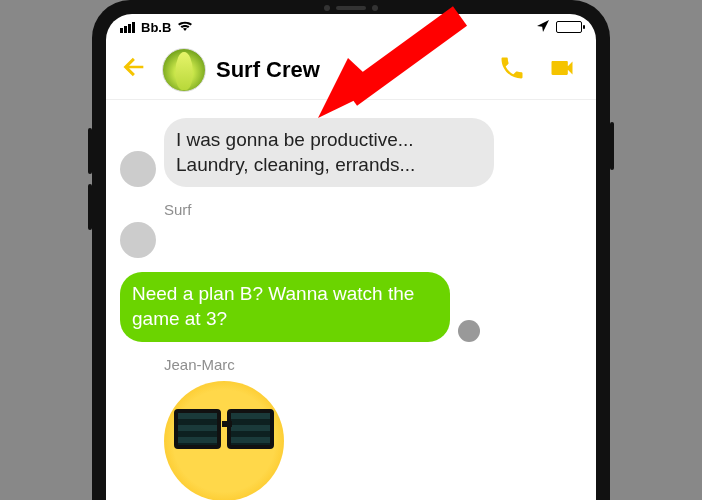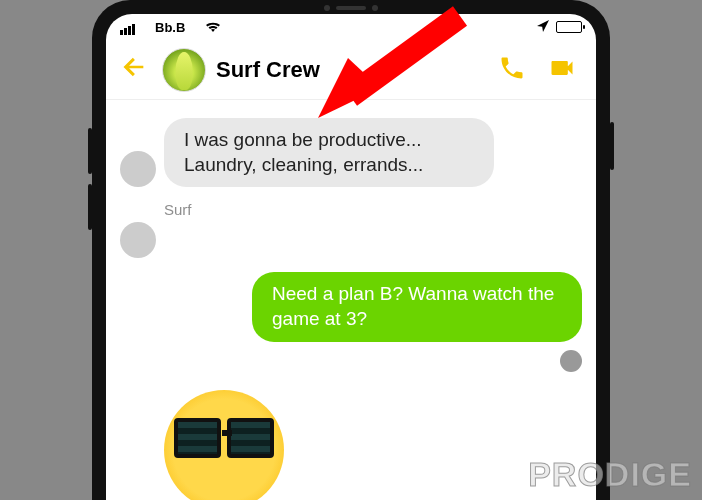--- a/index.html
+++ b/index.html
@@ -50,21 +50,21 @@
   }
   .statusbar {
     height: 26px;
     display: flex;
     align-items: center;
     justify-content: space-between;
     padding: 0 14px;
     font-size: 13px;
     font-weight: 700;
   }
-  .sb-left { display: flex; align-items: flex-end; gap: 20px; }
+  .sb-left { display: flex; align-items: center; gap: 6px; }
   .sb-right { display: flex; align-items: center; gap: 6px; }
   .signal-bars { display: flex; align-items: flex-end; gap: 1px; }
   .signal-bars span { width: 3px; background: #000; }
   .signal-bars span:nth-child(1){height:5px}
   .signal-bars span:nth-child(2){height:7px}
   .signal-bars span:nth-child(3){height:9px}
   .signal-bars span:nth-child(4){height:11px}
   .wifi { font-size: 14px; line-height: 1; }
   .battery {
     width: 26px; height: 12px; border: 1.5px solid #000; border-radius: 2px; position: relative;
@@ -99,26 +99,26 @@
     border-radius: 50% 50% 40% 40%;
   }
   .chat-title { font-size: 22px; font-weight: 600; flex:1; }
   .hdr-icon { color:#f5c400; cursor:pointer; padding:6px; }
   .phone-icon svg, .video-icon svg { width:28px; height:28px; fill:#f5c400; }
 
   .messages { padding: 18px 14px; display:flex; flex-direction:column; gap:14px; }
   .msg-group { display:flex; flex-direction:column; gap:2px; }
   .msg-row { display:flex; align-items:flex-end; gap:8px; }
   .msg-row.in .avatar { width:36px; height:36px; border-radius:50%; background:#ccc; flex-shrink:0; }
-  .msg-row.out { justify-content:space-between;flex-direction:column; }
+  .msg-row.out { justify-content:flex-start; }
   .msg-row.out .avatar-sm { width:22px; height:22px; border-radius:50%; background:#999; }
   .sender-name { font-size:15px; color:#8e8e8e; margin-left:44px; margin-bottom:2px; }
   .bubble {
     max-width: 330px;
-    padding: 10px 20px;
+    padding: 10px 12px;
     border-radius: 22px;
     font-size: 19px;
     line-height: 1.3;
   }
   .bubble.grey { background:#e8e8e8; color:#222; }
   .bubble.green { background:#6bd400; color:#fff; }
   .av-colin { background: radial-gradient(circle at 40% 30%, #8a6, #563); }
   .av-corey { background: radial-gradient(circle at 45% 35%, #a87048, #5a3820); }
   .av-me { background: radial-gradient(circle at 45% 35%, #888, #444); }
 
@@ -238,20 +238,21 @@
       </div>
 
       <div class="msg-group">
         <div class="msg-row out">
           <div class="bubble green">Need a plan B? Wanna watch the game at 3?</div>
           <div class="avatar-sm av-me"></div>
         </div>
       </div>
 
       <div class="msg-group">
+        <div class="sender-name">Jean-Marc</div>
         <div class="emoji-img">
           <div class="glasses">
               <div class="lens"></div>
               <div class="lens"></div>
             </div>
           <div class="bridge"></div>
         </div>
       </div>
 
     </div>
@@ -261,14 +262,13 @@
 
 <div class="red-arrow">
   <svg viewBox="0 0 170 120">
     <defs></defs>
     <line x1="150" y1="10" x2="40" y2="90" stroke="#ff0000" stroke-width="24"></line>
     <polygon points="8,112 70,82 38,52" fill="#ff0000"></polygon>
   </svg>
 </div>
 
 <div class="watermark">
-  <div class="wm-top">PRODIGE</div>
 </div>
 
 </body></html>

